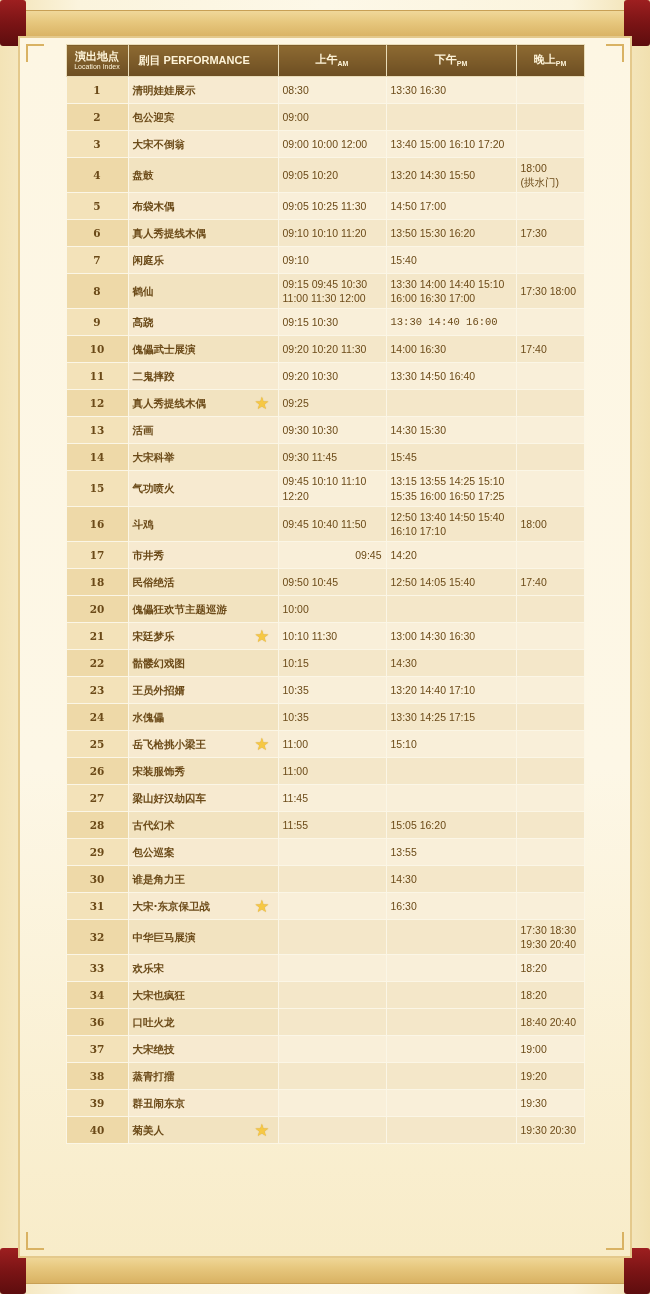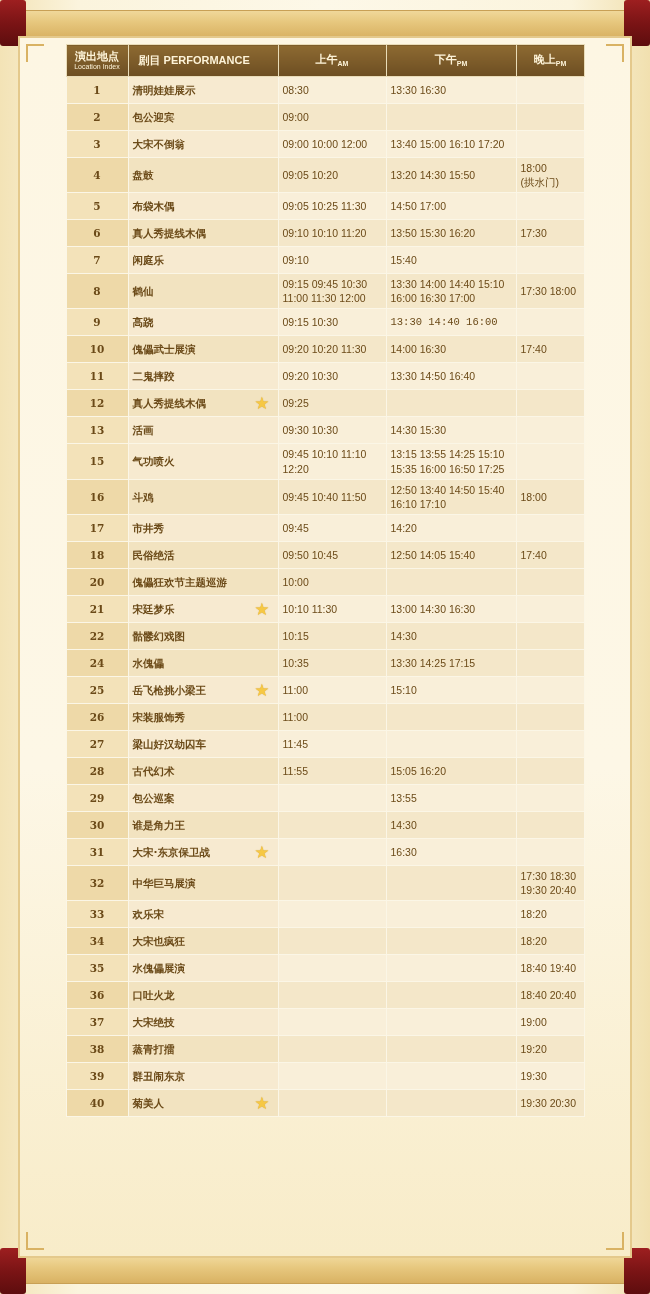--- a/index.html
+++ b/index.html
@@ -253,41 +253,48 @@
             <td class="tm" style="white-space: pre-line;"></td>
             <td class="tm" style="white-space: pre-line;"></td>
           </tr>
           <tr>
             <td class="idx">13</td>
             <td class="perf"><span>活画</span></td>
             <td class="tm" style="white-space: pre-line;">09:30  10:30</td>
             <td class="tm" style="white-space: pre-line;">14:30  15:30</td>
             <td class="tm" style="white-space: pre-line;"></td>
           </tr>
+          <tr class="alt">
+            <td class="idx">14</td>
+            <td class="perf"><span>大宋科举</span></td>
+            <td class="tm" style="white-space: pre-line;">09:30  11:45</td>
+            <td class="tm" style="white-space: pre-line;">15:45</td>
+            <td class="tm" style="white-space: pre-line;"></td>
+          </tr>
           <tr>
             <td class="idx">15</td>
             <td class="perf"><span>气功喷火</span></td>
             <td class="tm" style="white-space: pre-line;">09:45  10:10  11:10
 12:20</td>
             <td class="tm" style="white-space: pre-line;">13:15  13:55  14:25  15:10
 15:35  16:00  16:50  17:25</td>
             <td class="tm" style="white-space: pre-line;"></td>
           </tr>
           <tr class="alt">
             <td class="idx">16</td>
             <td class="perf"><span>斗鸡</span></td>
             <td class="tm" style="white-space: pre-line;">09:45  10:40  11:50</td>
             <td class="tm" style="white-space: pre-line;">12:50  13:40  14:50  15:40
 16:10  17:10</td>
             <td class="tm" style="white-space: pre-line;">18:00</td>
           </tr>
           <tr>
             <td class="idx">17</td>
             <td class="perf"><span>市井秀</span></td>
-            <td class="tm" style="white-space: pre-line;">09:45</td>
+            <td class="tm" style="white-space: pre-line; text-align: right;">09:45</td>
             <td class="tm" style="white-space: pre-line;">14:20</td>
             <td class="tm" style="white-space: pre-line;"></td>
           </tr>
           <tr class="alt">
             <td class="idx">18</td>
             <td class="perf"><span>民俗绝活</span></td>
             <td class="tm" style="white-space: pre-line;">09:50  10:45</td>
             <td class="tm" style="white-space: pre-line;">12:50  14:05  15:40</td>
             <td class="tm" style="white-space: pre-line;">17:40</td>
           </tr>
@@ -305,20 +312,27 @@
             <td class="tm" style="white-space: pre-line;">13:00  14:30  16:30</td>
             <td class="tm" style="white-space: pre-line;"></td>
           </tr>
           <tr class="alt">
             <td class="idx">22</td>
             <td class="perf"><span>骷髅幻戏图</span></td>
             <td class="tm" style="white-space: pre-line;">10:15</td>
             <td class="tm" style="white-space: pre-line;">14:30</td>
             <td class="tm" style="white-space: pre-line;"></td>
           </tr>
+          <tr>
+            <td class="idx">23</td>
+            <td class="perf"><span>王员外招婿</span></td>
+            <td class="tm" style="white-space: pre-line;">10:35</td>
+            <td class="tm" style="white-space: pre-line;">13:20  14:40  17:10</td>
+            <td class="tm" style="white-space: pre-line;"></td>
+          </tr>
           <tr class="alt">
             <td class="idx">24</td>
             <td class="perf"><span>水傀儡</span></td>
             <td class="tm" style="white-space: pre-line;">10:35</td>
             <td class="tm" style="white-space: pre-line;">13:30  14:25  17:15</td>
             <td class="tm" style="white-space: pre-line;"></td>
           </tr>
           <tr>
             <td class="idx">25</td>
             <td class="perf"><span>岳飞枪挑小梁王</span><span class="star float">★</span></td>
@@ -383,27 +397,20 @@
             <td class="tm" style="white-space: pre-line;"></td>
             <td class="tm" style="white-space: pre-line;">18:20</td>
           </tr>
           <tr class="alt">
             <td class="idx">34</td>
             <td class="perf"><span>大宋也疯狂</span></td>
             <td class="tm" style="white-space: pre-line;"></td>
             <td class="tm" style="white-space: pre-line;"></td>
             <td class="tm" style="white-space: pre-line;">18:20</td>
           </tr>
-          <tr>
-            <td class="idx">35</td>
-            <td class="perf"><span>水傀儡展演</span></td>
-            <td class="tm" style="white-space: pre-line;"></td>
-            <td class="tm" style="white-space: pre-line;"></td>
-            <td class="tm" style="white-space: pre-line;">18:40  19:40</td>
-          </tr>
           <tr class="alt">
             <td class="idx">36</td>
             <td class="perf"><span>口吐火龙</span></td>
             <td class="tm" style="white-space: pre-line;"></td>
             <td class="tm" style="white-space: pre-line;"></td>
             <td class="tm" style="white-space: pre-line;">18:40  20:40</td>
           </tr>
           <tr>
             <td class="idx">37</td>
             <td class="perf"><span>大宋绝技</span></td>

